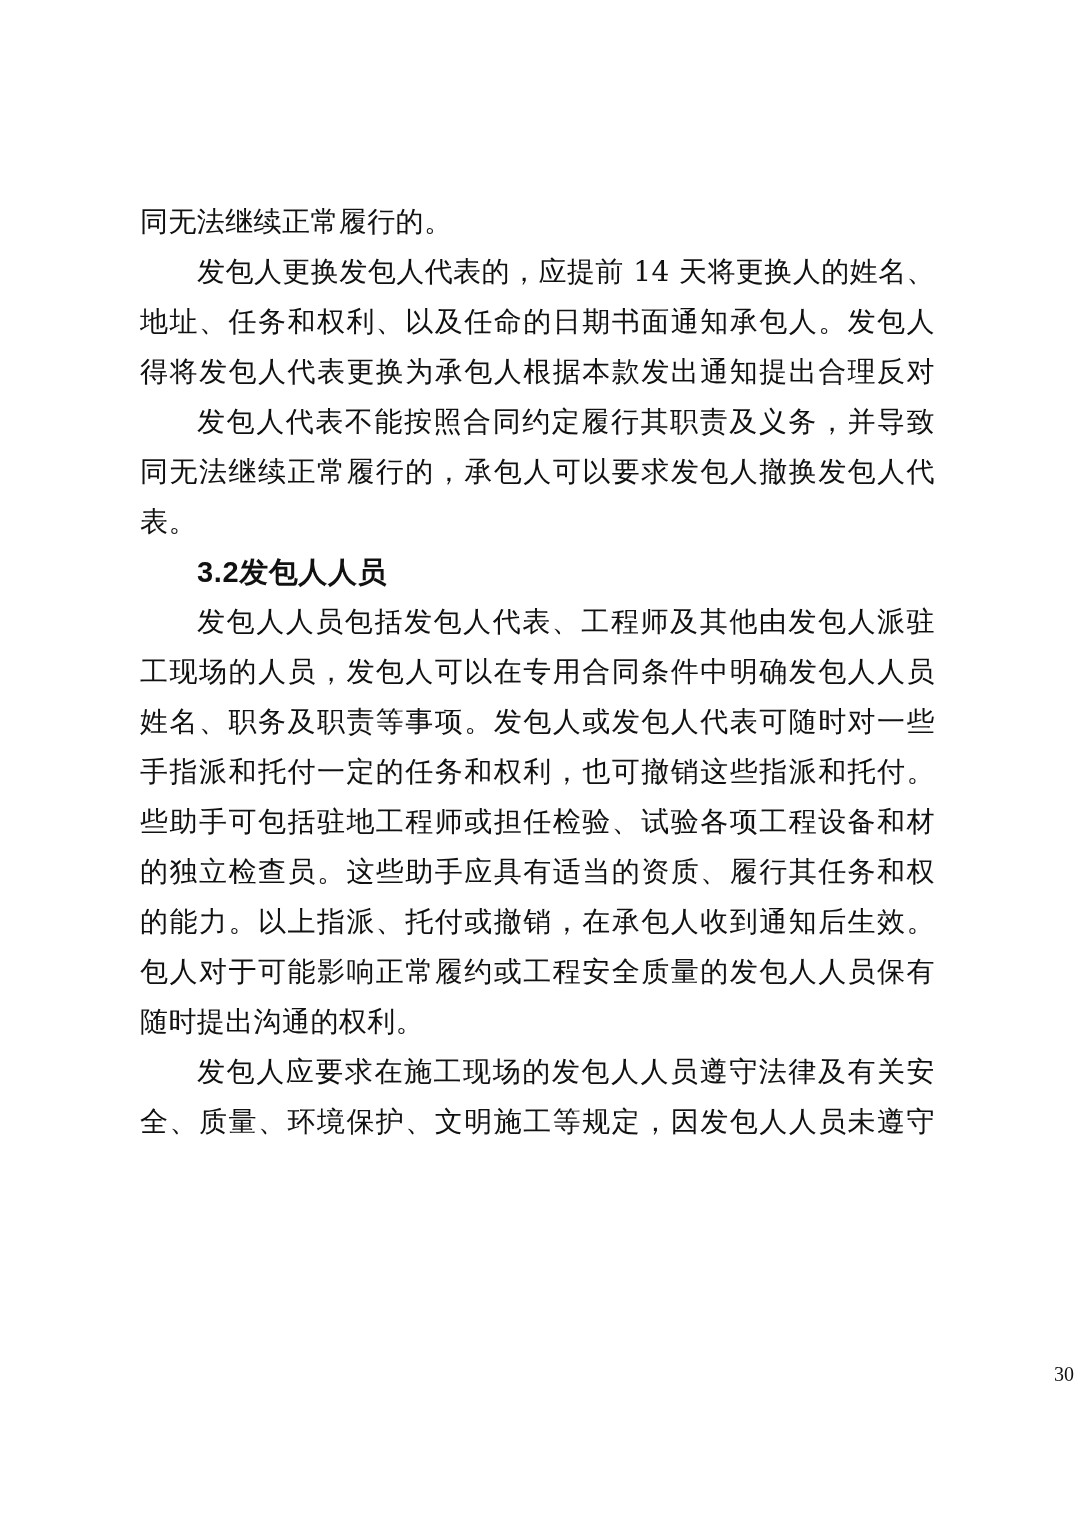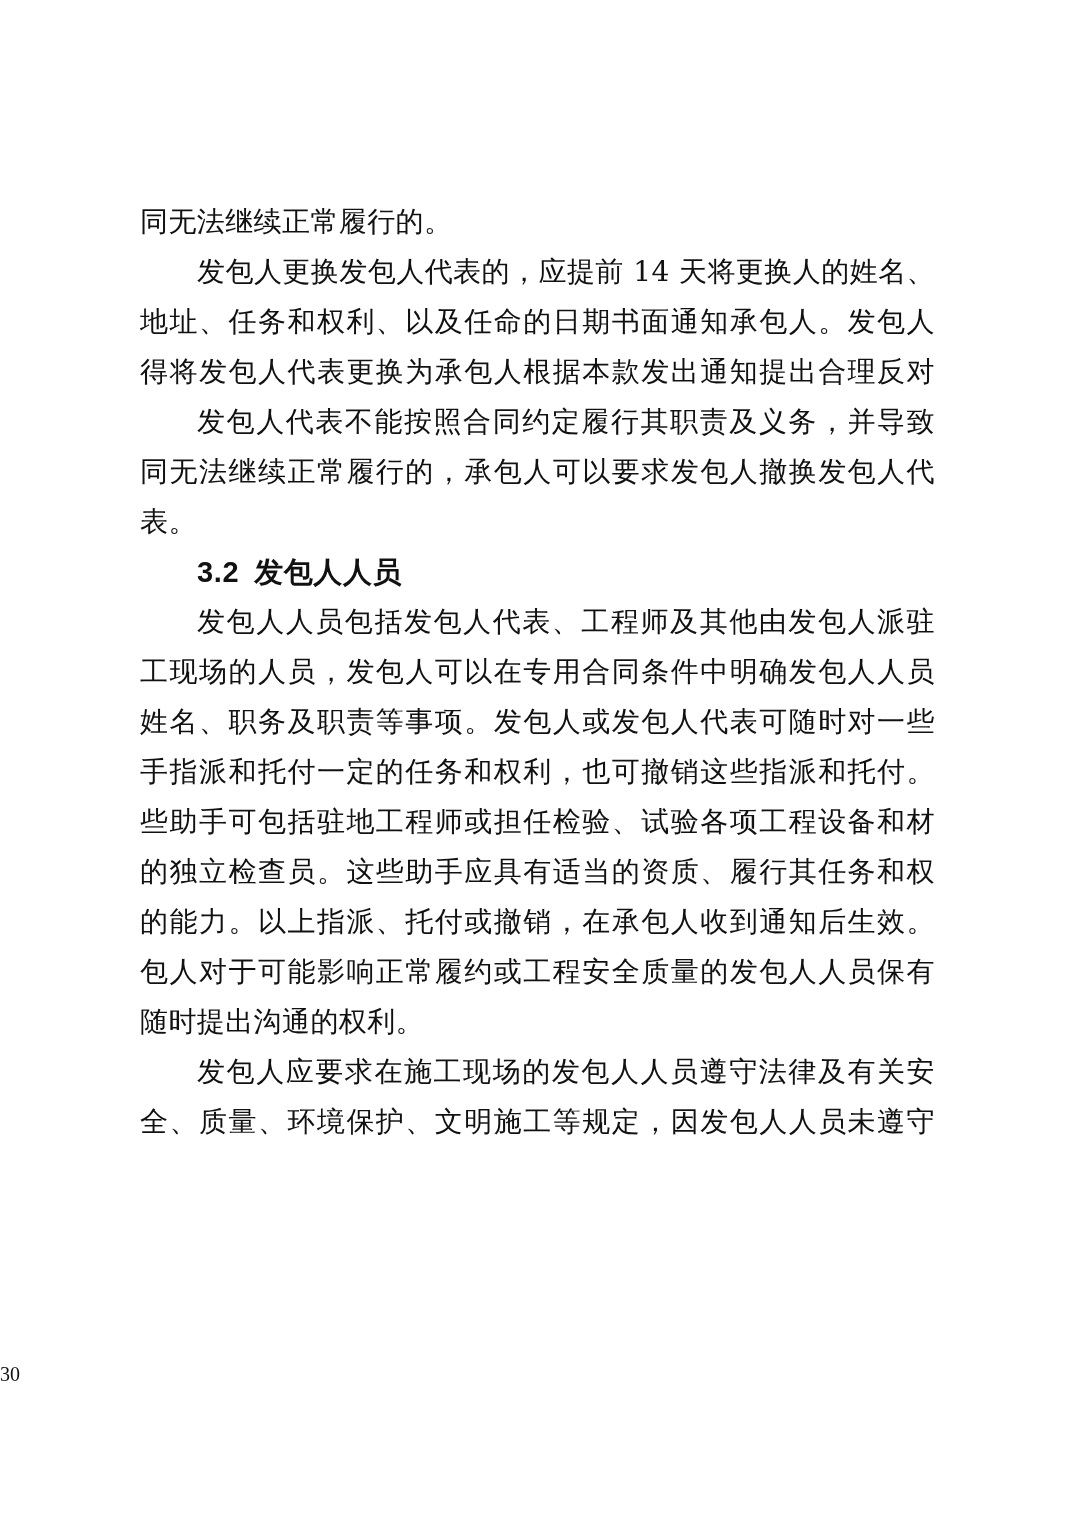--- a/index.html
+++ b/index.html
@@ -47,28 +47,27 @@
     font-weight: 700;
     font-size: 29px;
     text-align: left;
     text-align-last: left;
     text-indent: 57px;
     letter-spacing: 0.6px;
     white-space: nowrap;
   }
   .heading .hnum {
     font-family: "Liberation Sans", "DejaVu Sans", sans-serif;
-    margin-right: 15px;
   }
   .page-number {
     position: absolute;
     top: 1362px;
     left: 0;
     width: 100%;
-    text-align: left;
+    text-align: right;
     font-size: 20px;
     line-height: 24px;
     font-family: "Liberation Serif", "DejaVu Serif", serif;
     color: #111111;
   }
 </style>
 </head>
 <body>
 
 <div class="page">

